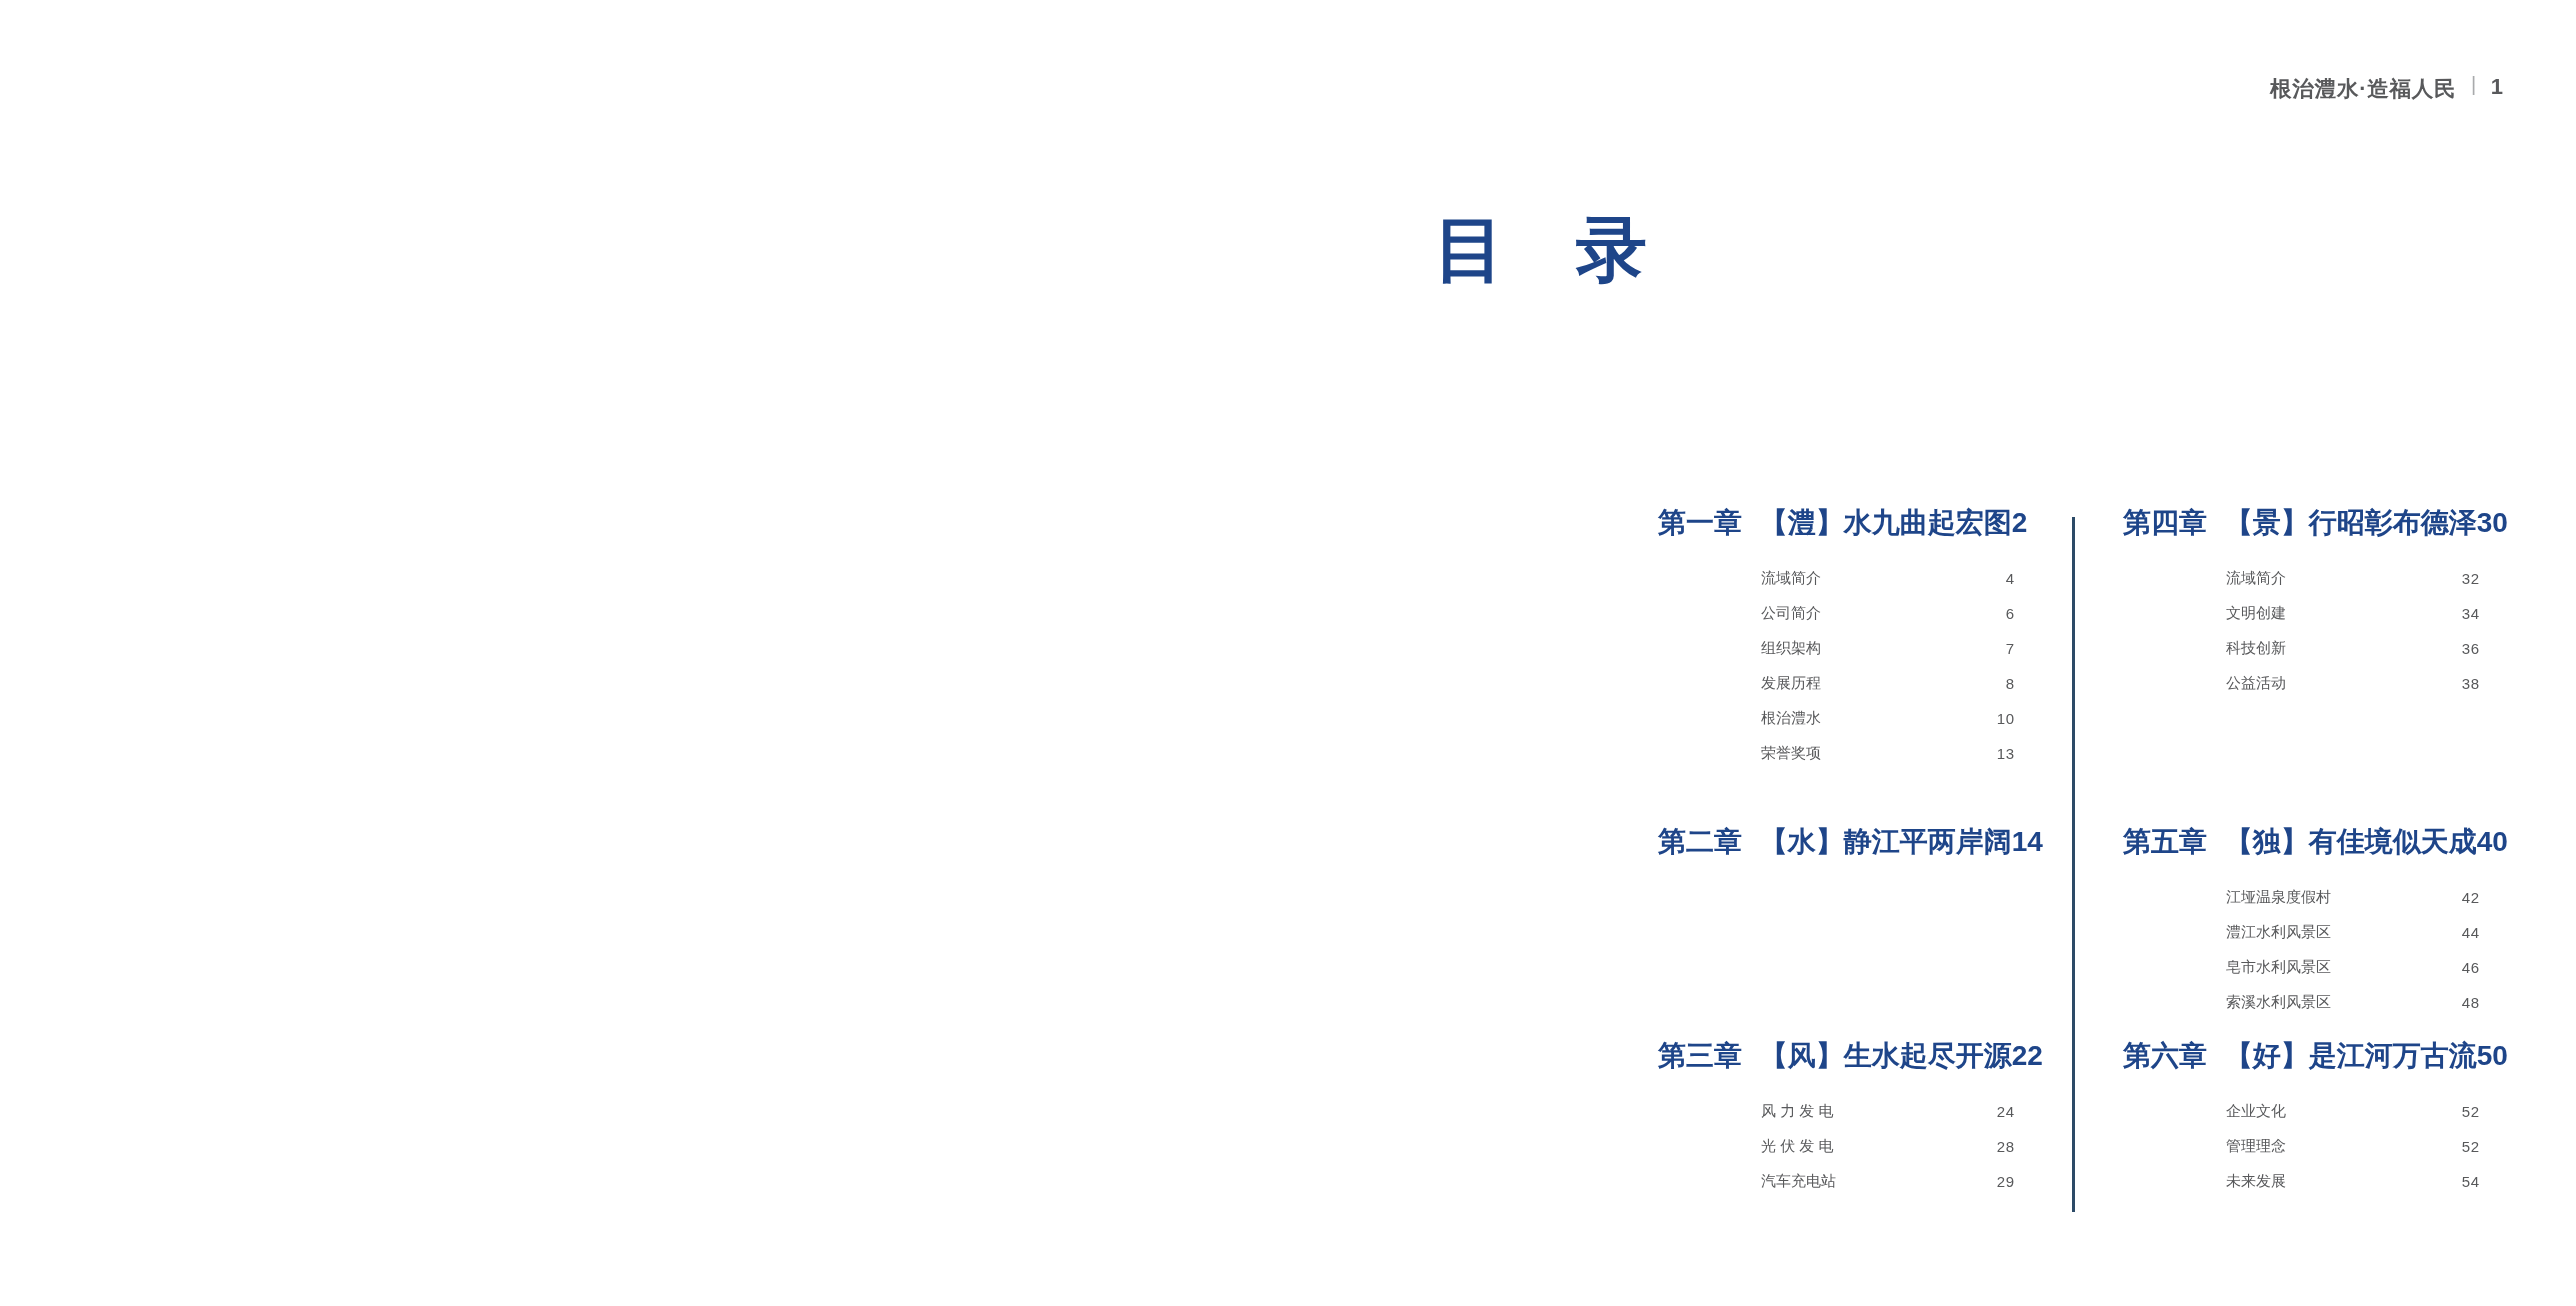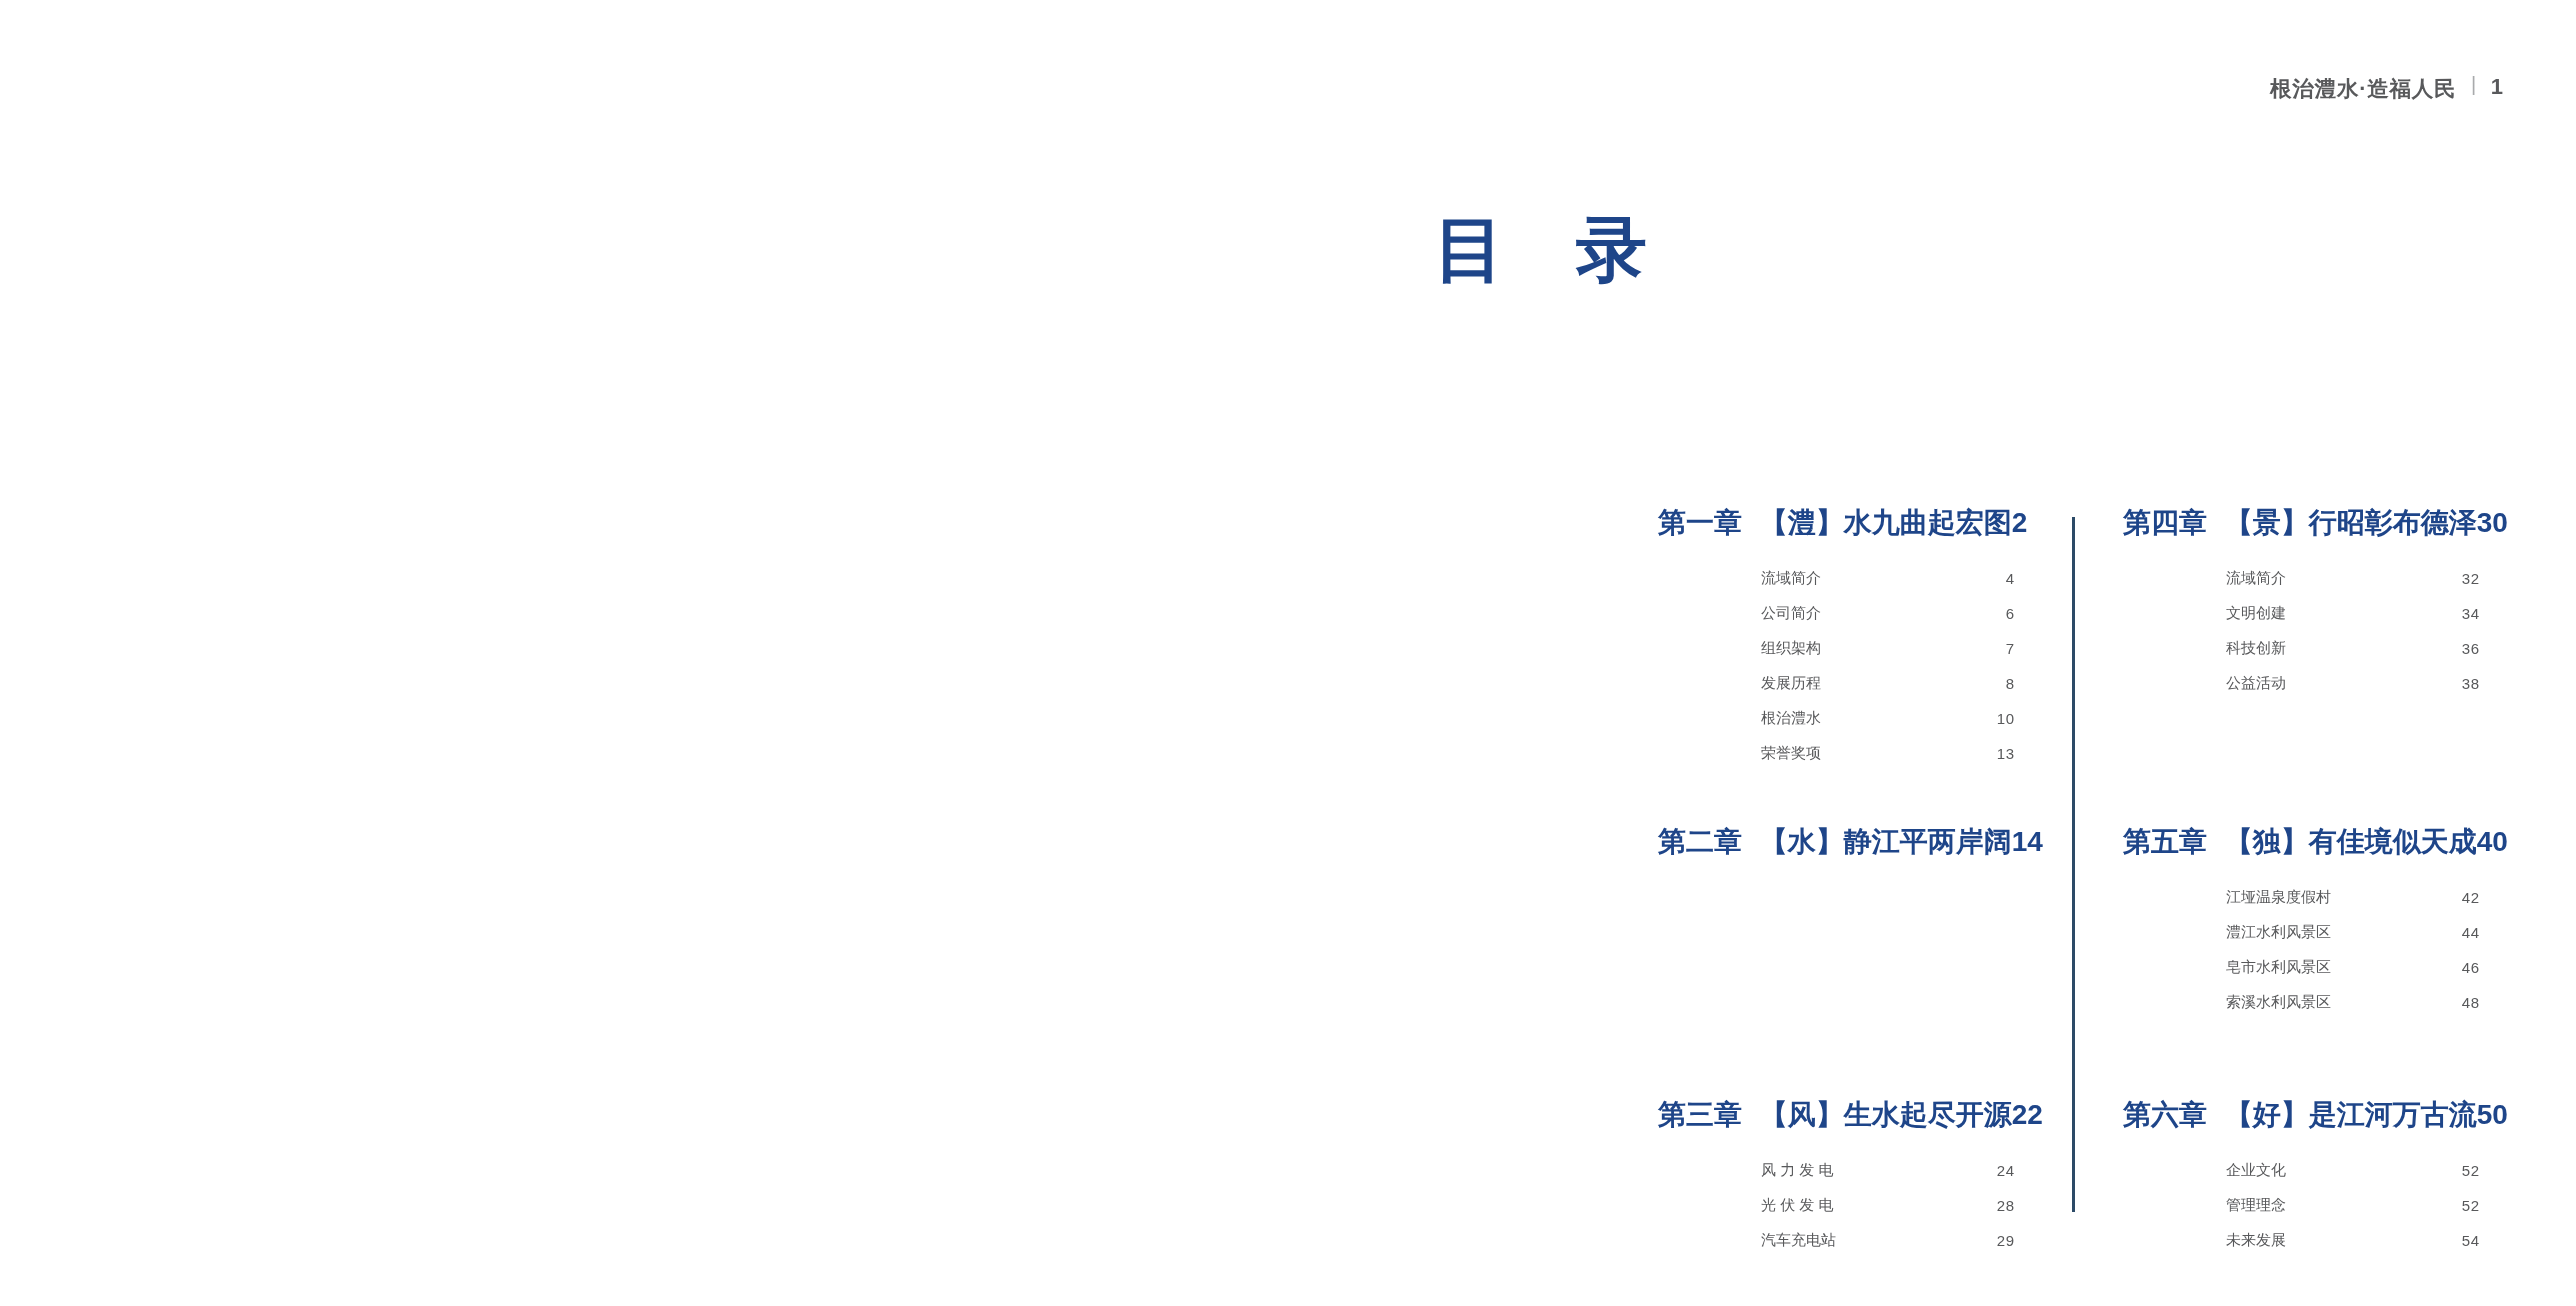--- a/index.html
+++ b/index.html
@@ -36,21 +36,21 @@
   .toc-col.left{left:1658px;}
   .toc-col.right{left:2123px;}
   .col-divider{
     position:absolute;left:2072px;top:517px;width:3.1px;height:695px;
     background:var(--divider);
   }
 
   .chapter{position:absolute;left:0;width:100%;}
   .chapter:nth-of-type(1){top:0;}
   .chapter:nth-of-type(2){top:319px;}
-  .chapter:nth-of-type(3){top:592px;}
+  .chapter:nth-of-type(3){top:533px;}
 
   .chapter .head{
     display:flex;align-items:baseline;
     color:var(--accent);font-weight:700;font-size:28px;line-height:31px;
     white-space:nowrap;
   }
   .chapter .head .ttl{margin-left:17.7px;}
   .chapter .head .pg{margin-left:auto;font-size:28px;}
 
   .entries{margin-top:23px;margin-left:103px;}

